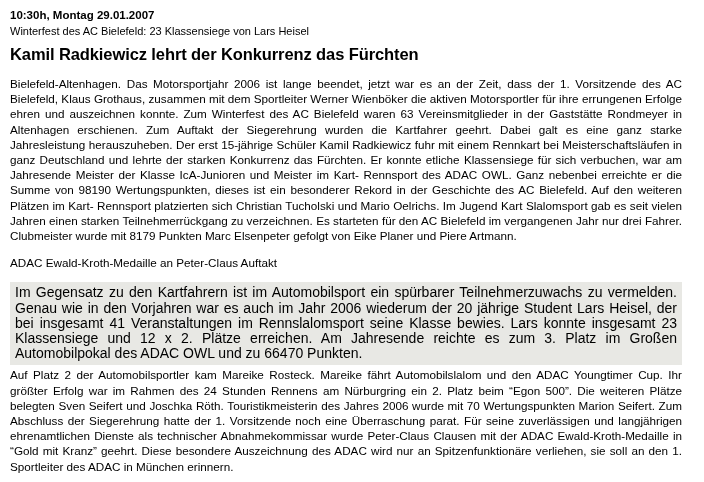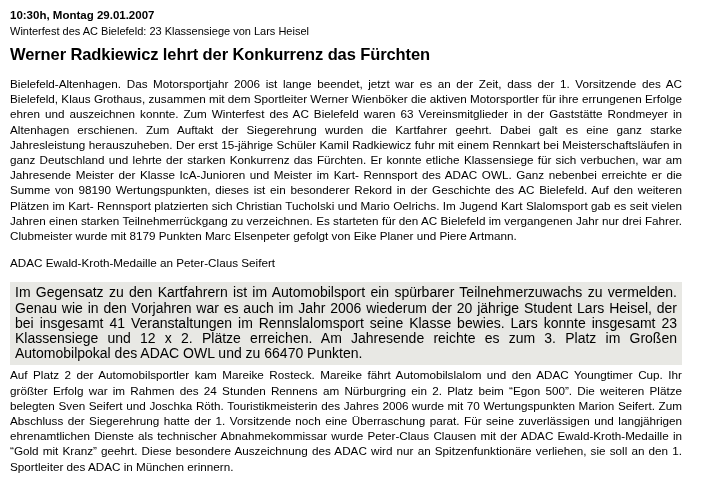--- a/index.html
+++ b/index.html
@@ -65,23 +65,23 @@
 </style>
 </head>
 <body>
 
 <div class="page">
 
   <div class="timestamp">10:30h, Montag 29.01.2007</div>
 
   <div class="kicker">Winterfest des AC Bielefeld: 23 Klassensiege von Lars Heisel</div>
 
-  <h1 class="headline">Werner Radkiewicz lehrt der Konkurrenz das Fürchten</h1>
+  <h1 class="headline">Kamil Radkiewicz lehrt der Konkurrenz das Fürchten</h1>
 
   <p class="body-text">Bielefeld-Altenhagen. Das Motorsportjahr 2006 ist lange beendet, jetzt war es an der Zeit, dass der 1. Vorsitzende des AC Bielefeld, Klaus Grothaus, zusammen mit dem Sportleiter Werner Wienböker die aktiven Motorsportler für ihre errungenen Erfolge ehren und auszeichnen konnte. Zum Winterfest des AC Bielefeld waren 63 Vereinsmitglieder in der Gaststätte Rondmeyer in Altenhagen erschienen. Zum Auftakt der Siegerehrung wurden die Kartfahrer geehrt. Dabei galt es eine ganz starke Jahresleistung herauszuheben. Der erst 15-jährige Schüler Kamil Radkiewicz fuhr mit einem Rennkart bei Meisterschaftsläufen in ganz Deutschland und lehrte der starken Konkurrenz das Fürchten. Er konnte etliche Klassensiege für sich verbuchen, war am Jahresende Meister der Klasse IcA-Junioren und Meister im Kart- Rennsport des ADAC OWL. Ganz nebenbei erreichte er die Summe von 98190 Wertungspunkten, dieses ist ein besonderer Rekord in der Geschichte des AC Bielefeld. Auf den weiteren Plätzen im Kart- Rennsport platzierten sich Christian Tucholski und Mario Oelrichs. Im Jugend Kart Slalomsport gab es seit vielen Jahren einen starken Teilnehmerrückgang zu verzeichnen. Es starteten für den AC Bielefeld im vergangenen Jahr nur drei Fahrer. Clubmeister wurde mit 8179 Punkten Marc Elsenpeter gefolgt von Eike Planer und Piere Artmann.</p>
 
-  <p class="mid-line">ADAC Ewald-Kroth-Medaille an Peter-Claus Seifert</p>
+  <p class="mid-line">ADAC Ewald-Kroth-Medaille an Peter-Claus Auftakt</p>
 
   <p class="highlight">Im Gegensatz zu den Kartfahrern ist im Automobilsport ein spürbarer Teilnehmerzuwachs zu vermelden. Genau wie in den Vorjahren war es auch im Jahr 2006 wiederum der 20 jährige Student Lars Heisel, der bei insgesamt 41 Veranstaltungen im Rennslalomsport seine Klasse bewies. Lars konnte insgesamt 23 Klassensiege und 12 x 2. Plätze erreichen. Am Jahresende reichte es zum 3. Platz im Großen Automobilpokal des ADAC OWL und zu 66470 Punkten.</p>
 
   <p class="body-text last">Auf Platz 2 der Automobilsportler kam Mareike Rosteck. Mareike fährt Automobilslalom und den ADAC Youngtimer Cup. Ihr größter Erfolg war im Rahmen des 24 Stunden Rennens am Nürburgring ein 2. Platz beim “Egon 500”. Die weiteren Plätze belegten Sven Seifert und Joschka Röth. Touristikmeisterin des Jahres 2006 wurde mit 70 Wertungspunkten Marion Seifert. Zum Abschluss der Siegerehrung hatte der 1. Vorsitzende noch eine Überraschung parat. Für seine zuverlässigen und langjährigen ehrenamtlichen Dienste als technischer Abnahmekommissar wurde Peter-Claus Clausen mit der ADAC Ewald-Kroth-Medaille in “Gold mit Kranz” geehrt. Diese besondere Auszeichnung des ADAC wird nur an Spitzenfunktionäre verliehen, sie soll an den 1. Sportleiter des ADAC in München erinnern.</p>
 
 </div>
 
 </body></html>

